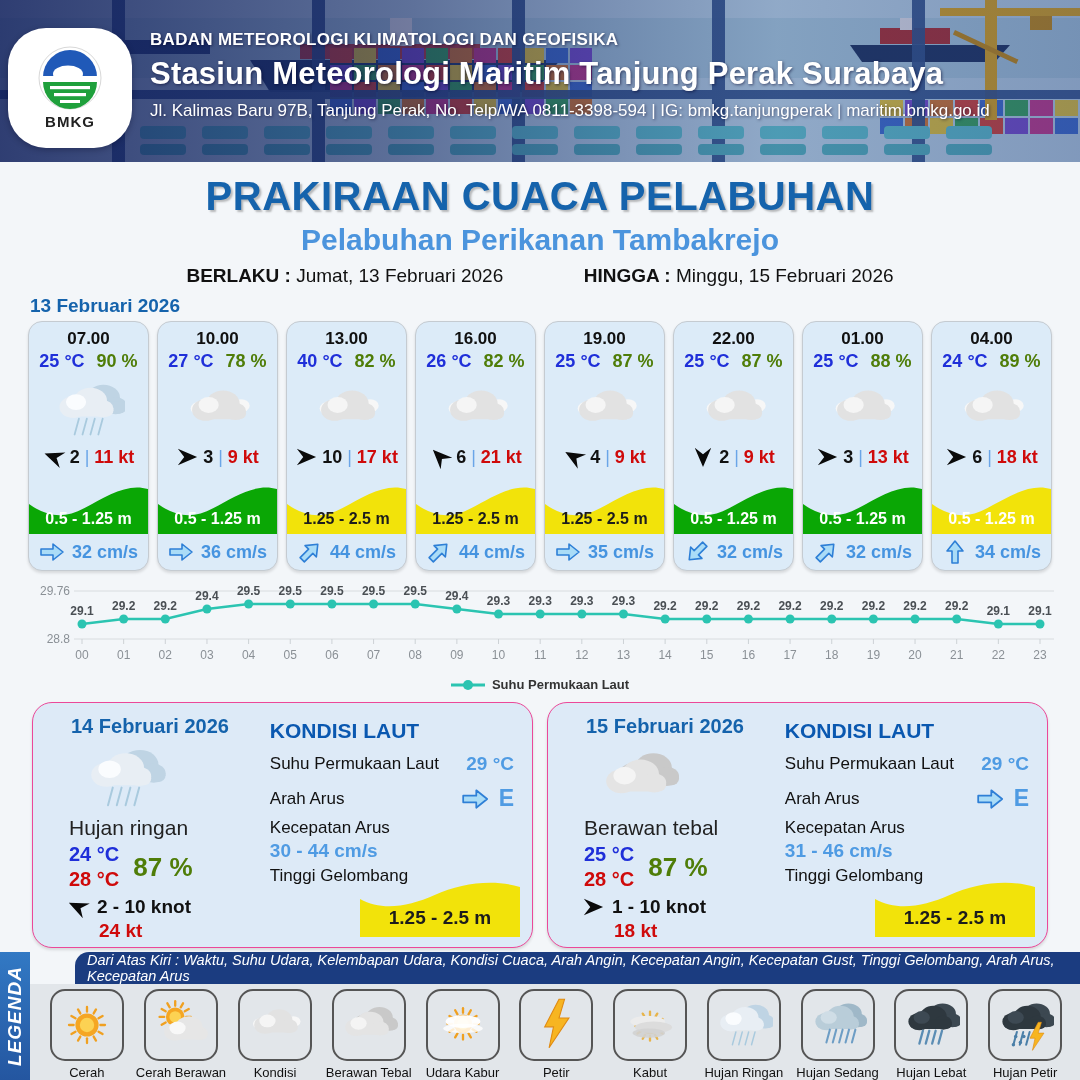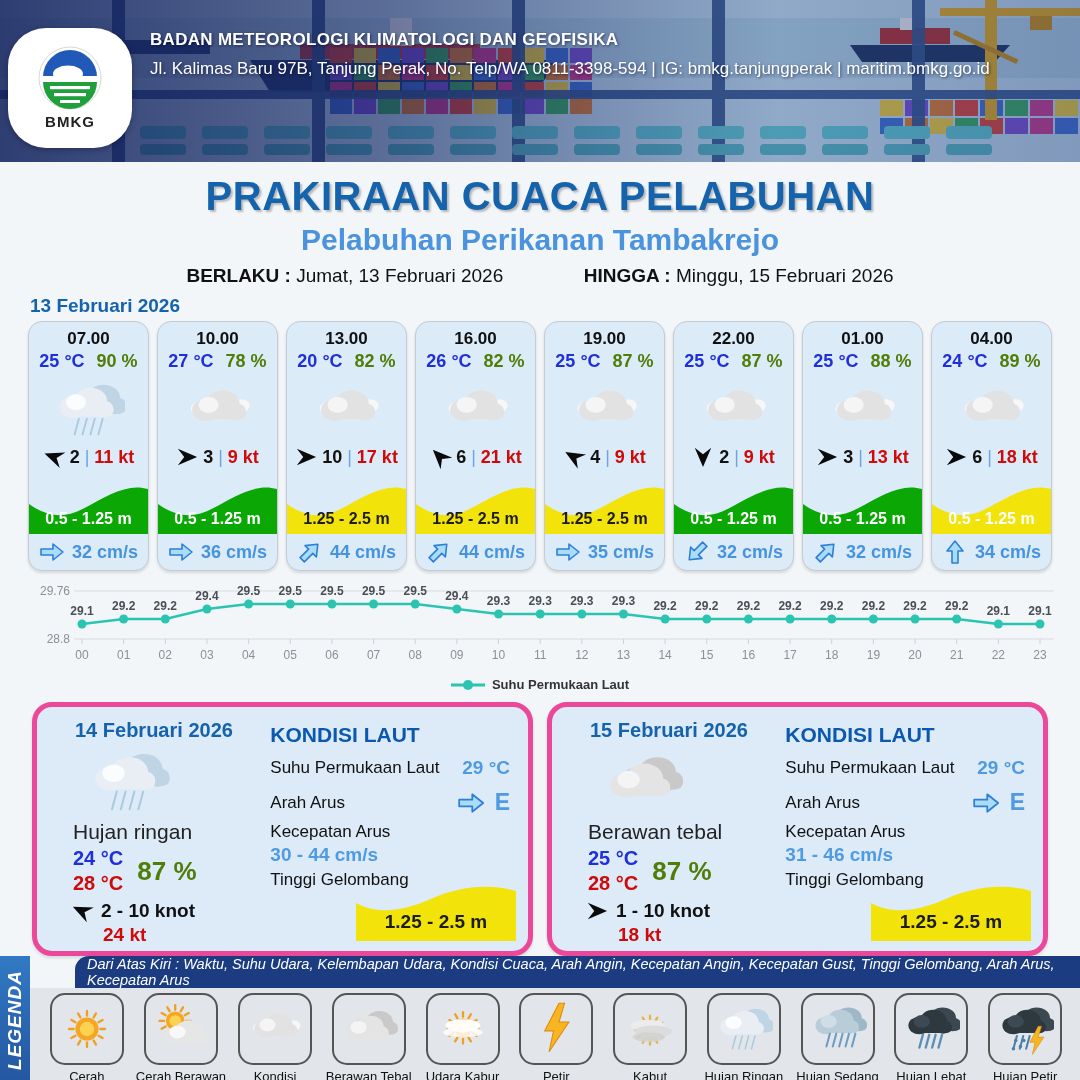--- a/index.html
+++ b/index.html
@@ -43,21 +43,21 @@
   .f-wave .wave-label{position:absolute;left:0;right:0;bottom:6px;text-align:center;font-size:16px;font-weight:bold;}
   .f-cur{display:flex;align-items:center;gap:7px;font-size:18px;font-weight:bold;color:#4694e0;height:36px;}
   .f-cur .cur-arrow{width:26px;height:22px;display:inline-flex;}
 
   
   .chart-wrap{margin:8px 26px 0 26px;}
   .chart-legend{display:flex;align-items:center;justify-content:center;gap:7px;font-size:13px;color:#333;font-weight:bold;margin-top:2px;}
 
   
   .daily-row{display:flex;gap:14px;padding:10px 32px 0 32px;}
-  .dcard{flex:1;background:#ddeaf7;border:5px solid #ec4899;border-radius:20px;padding:12px 18px 10px 20px;
+  .dcard{flex:1;background:#ddeaf7;border:1px solid #ec4899;border-radius:20px;padding:12px 18px 10px 20px;
     display:flex;gap:6px;height:222px;box-shadow:0 2px 3px rgba(0,0,0,.12);}
   .d-left{width:44%;display:flex;flex-direction:column;align-items:flex-start;}
   .d-date{font-size:20px;font-weight:bold;color:#1563ac;margin-left:18px;}
   .d-icon{width:86px;height:80px;margin-left:28px;}
   .d-icon svg{width:100%;height:100%;}
   .d-cond{font-size:21px;color:#222;margin-left:16px;margin-top:-2px;}
   .d-temps{display:flex;align-items:center;gap:14px;margin-left:16px;margin-top:2px;}
   .d-tcol{display:flex;flex-direction:column;font-size:20px;font-weight:bold;line-height:1.25;}
   .d-tmin{color:#1f2fd9;} .d-tmax{color:#cf0a0a;}
   .d-rh{font-size:26px;font-weight:bold;color:#4f7d08;}
@@ -238,20 +238,21 @@
         <rect x="4" y="30" width="56" height="4.5" fill="#ffffff"></rect>
         <path d="M59 36 A27 27 0 0 1 5 36 Z" fill="#1fa03c"></path>
         <rect x="12" y="40" width="40" height="3.2" fill="#ffffff"></rect>
         <rect x="16" y="47" width="32" height="3.2" fill="#ffffff"></rect>
         <rect x="22" y="54" width="20" height="3" fill="#ffffff"></rect>
       </svg>
       <span class="logo-label">BMKG</span>
     </div>
     <div class="header-text">
       <div class="h-agency">BADAN METEOROLOGI KLIMATOLOGI DAN GEOFISIKA</div>
+      <div class="h-station">Stasiun Meteorologi Maritim Tanjung Perak Surabaya</div>
       <div class="h-address">Jl. Kalimas Baru 97B, Tanjung Perak, No. Telp/WA 0811-3398-594 | IG: bmkg.tanjungperak | maritim.bmkg.go.id</div>
     </div>
   </header>
 
   <section class="title-block">
     <div class="t-main">PRAKIRAAN CUACA PELABUHAN</div>
     <div class="t-sub">Pelabuhan Perikanan Tambakrejo</div>
     <div class="t-valid">
       <b>BERLAKU :</b>
       <span>Jumat, 13 Februari 2026</span>
@@ -355,21 +356,21 @@
               <path d="M2 8 h12 V3 l10 8 -10 8 v-5 H2 z" fill="#aadcf7" stroke="#2e7fd6" stroke-width="1.6" stroke-linejoin="round"></path>
             </svg>
           </span>
         <span class="cur-val">36 cm/s</span>
       </div>
     </div>
 
     <div class="fcard">
       <div class="f-time">13.00</div>
       <div class="f-met">
-        <span class="f-temp">20 °C</span>
+        <span class="f-temp">40 °C</span>
         <span class="f-rh">82 %</span>
       </div>
       <div class="f-icon"><svg viewBox="0 0 100 100">
             <ellipse cx="26" cy="48" rx="14" ry="10" fill="#f7f7f7"></ellipse>
             <ellipse cx="82" cy="44" rx="12" ry="9" fill="#f7f7f7"></ellipse>
             <g transform="translate(-3 -4)">
     <ellipse cx="36" cy="54" rx="19" ry="15" fill="#e2e2e2"></ellipse>
     <ellipse cx="60" cy="45" rx="23" ry="18" fill="#e2e2e2"></ellipse>
     <ellipse cx="77" cy="56" rx="15" ry="12" fill="#e2e2e2"></ellipse>
     <rect x="20" y="50" width="72" height="17" rx="9" fill="#e2e2e2"></rect>

